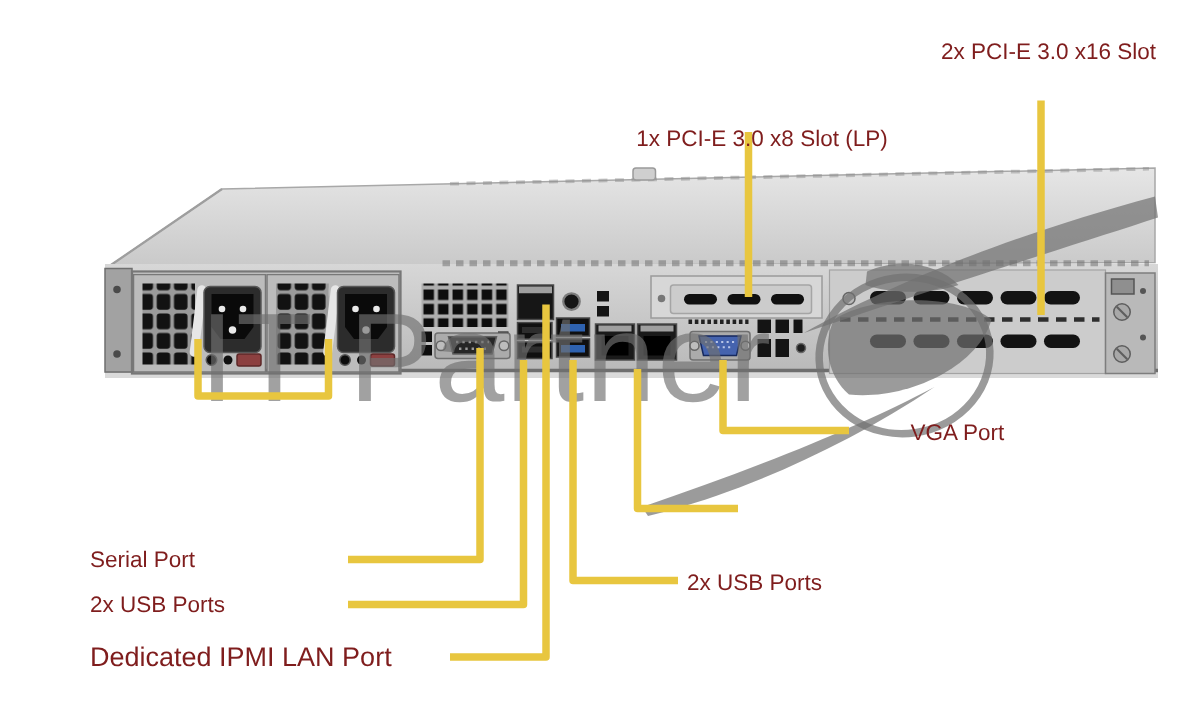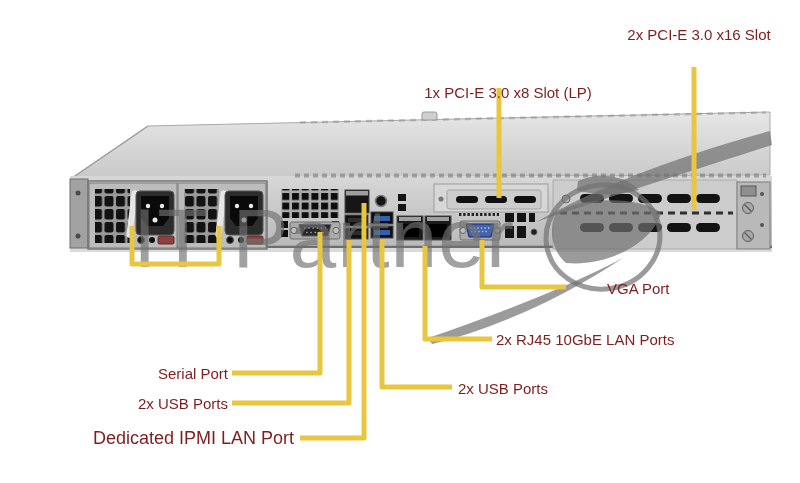--- a/index.html
+++ b/index.html
@@ -4,21 +4,21 @@
 <style>
   html,body{margin:0;padding:0;background:#ffffff;}
   .stage{position:relative;width:800px;height:483px;background:#ffffff;overflow:hidden;
          font-family:"Liberation Sans", sans-serif;}
   .stage svg{position:absolute;left:0;top:0;}
   .watermark{position:absolute;left:133px;top:196px;font-size:84px;line-height:84px;
              letter-spacing:1px;color:rgba(112,112,112,0.66);font-weight:400;
              white-space:nowrap;pointer-events:none;}
   .lbl{position:absolute;color:#7f1d1d;font-size:15px;line-height:17px;white-space:nowrap;}
   .lbl.center{transform:translateX(-50%);text-align:center;}
-  .lbl.right{text-align:right;}
+  .lbl.right{}
   
   .lbl-lp{left:508px;top:62px;margin-top:22px;}
   .lbl-x16{left:699px;top:26px;}
   .lbl-psu{left:174px;top:271px;font-size:15.5px;letter-spacing:0.4px;}
   .lbl-serial{left:60px;top:365px;width:168px;}
   .lbl-usbL{left:60px;top:395px;width:168px;}
   .lbl-ipmi{left:60px;top:430px;width:234px;font-size:18px;}
   .lbl-vga{left:570px;top:280px;margin-left:37px;}
   .lbl-lan{left:496px;top:331px;}
   .lbl-usbR{left:458px;top:380px;}
@@ -227,16 +227,15 @@
 
   <div class="lbl center lbl-x16">
     <div>2x PCI-E 3.0 x16 Slot</div>
   </div>
 
 
   <div class="lbl right lbl-serial">Serial Port</div>
   <div class="lbl right lbl-usbL">2x USB Ports</div>
   <div class="lbl right lbl-ipmi">Dedicated IPMI LAN Port</div>
   <div class="lbl lbl-vga">VGA Port</div>
-  <div class="lbl lbl-lan">2x RJ45 10GbE LAN Ports</div>
   <div class="lbl lbl-usbR">2x USB Ports</div>
 
 </div>
 
 </body></html>

